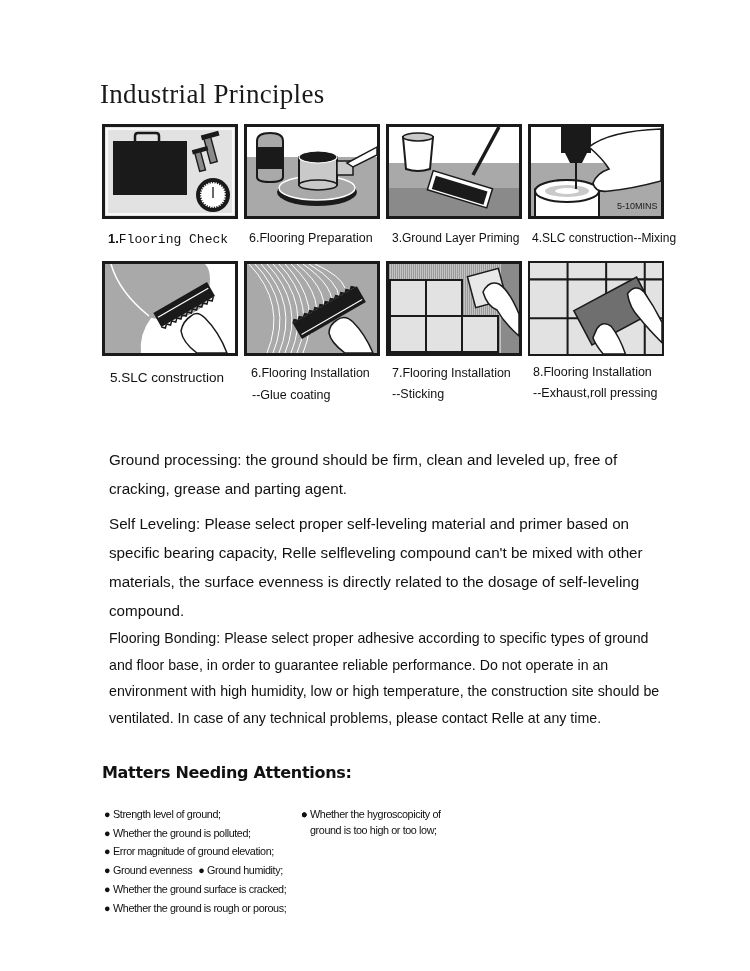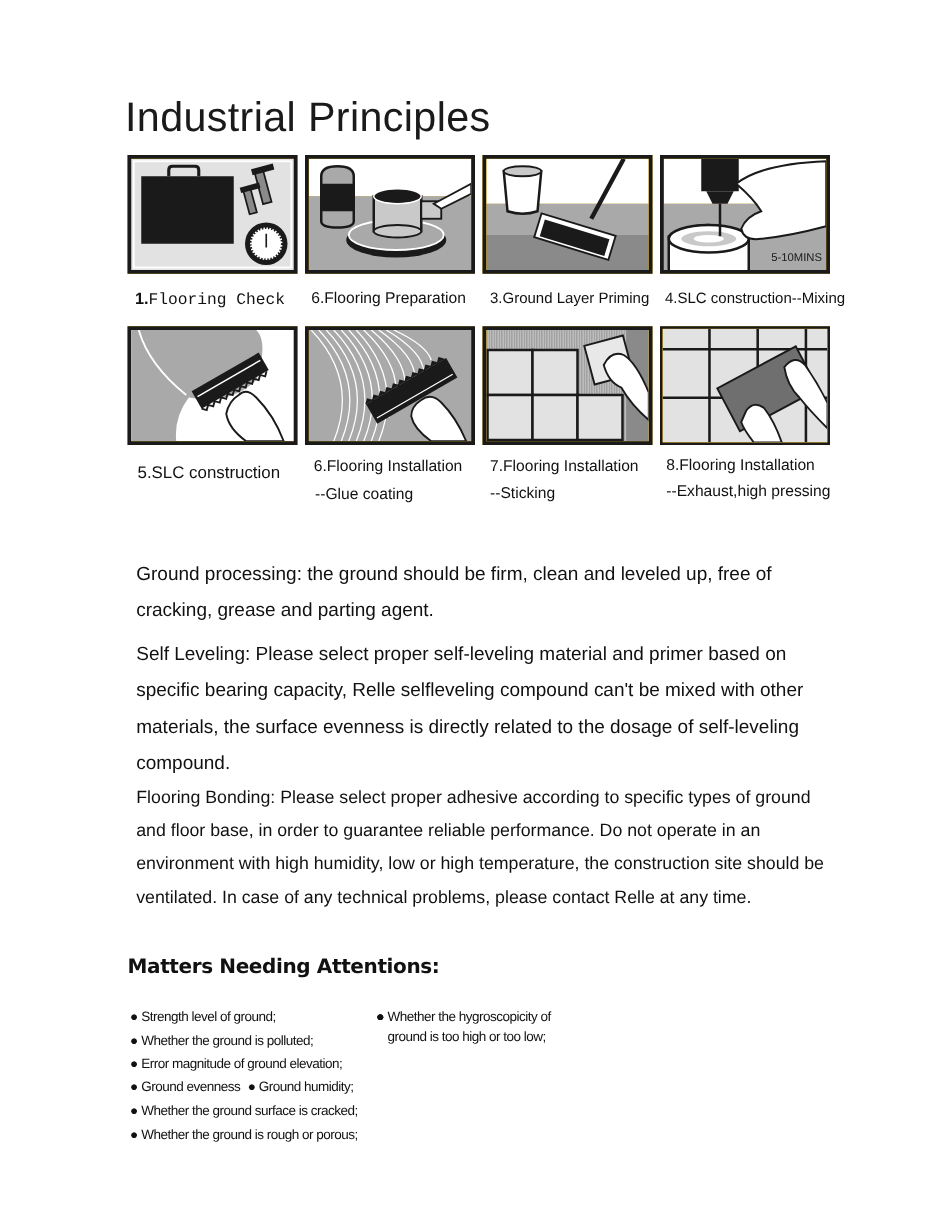--- a/index.html
+++ b/index.html
@@ -1,18 +1,18 @@
 <!DOCTYPE html>
 <html><head>
 <meta charset="utf-8">
 <style>
   html, body { margin: 0; padding: 0; background: #ffffff; }
   body { width: 750px; height: 971px; position: relative; overflow: hidden; font-family: "Liberation Sans", sans-serif; color: #111; }
-  .title { position: absolute; left: 100px; top: 74px; font-family: Liberation Sans, sans-serif; font-size: 33px; font-weight: normal; letter-spacing: 0.3px; color: #1a1a1a; margin: 0; line-height: 40px; }
-  .panel { position: absolute; width: 136px; height: 95px; border: 3px solid #1a1a1a; box-sizing: border-box; background: #eab308; overflow: hidden; }
+  .title { position: absolute; left: 100px; top: 74px; font-family: Liberation Serif, serif; font-size: 27px; font-weight: normal; letter-spacing: 0.3px; color: #1a1a1a; margin: 0; line-height: 40px; }
+  .panel { position: absolute; width: 136px; height: 95px; border: 3px solid #1a1a1a; box-sizing: border-box; background: #0f766e; overflow: hidden; }
   .panel svg { position: absolute; left: 0; top: 0; width: 100%; height: 100%; }
   .cap { position: absolute; font-size: 12.5px; color: #111; line-height: 21px; white-space: nowrap; }
   .cap.mono { font-family: "Liberation Mono", monospace; font-size: 13px; }
   .cap .num { font-family: "Liberation Sans", sans-serif; font-weight: bold; }
   .para { position: absolute; left: 106px; width: 560px; font-size: 15.2px; line-height: 29px; color: #111; margin: 3px; }
   .para.p3 { font-size: 14.2px; line-height: 26.5px; }
   .subhead { position: absolute; left: 102px; top: 763px; font-size: 16px; color: #111; margin: 0; font-family: "DejaVu Sans", sans-serif; letter-spacing: -0.3px; }
   ul.att { position: absolute; margin: 0; padding: 0; list-style: none; font-size: 10.8px; color: #111; letter-spacing: -0.4px; }
   ul.att li { line-height: 18.7px; position: relative; padding-left: 9px; white-space: nowrap; }
   ul.att li .bul { position: absolute; left: 0; top: 0; }
@@ -202,21 +202,21 @@
     </g>
   </svg>
 </div>
 
 <div class="cap" style="left:110px; top:367px; font-size:13.5px;">5.SLC construction</div>
 <div class="cap" style="left:251px; top:363px;">6.Flooring Installation</div>
 <div class="cap" style="left:252px; top:385px;">--Glue coating</div>
 <div class="cap" style="left:392px; top:363px;">7.Flooring Installation</div>
 <div class="cap" style="left:392px; top:384px;text-align:right;">--Sticking</div>
 <div class="cap" style="left:533px; top:362px;">8.Flooring Installation</div>
-<div class="cap" style="left:533px; top:383px;">--Exhaust,high pressing</div>
+<div class="cap" style="left:533px; top:383px;">--Exhaust,roll pressing</div>
 
 <p class="para" style="top:442px;">Ground processing: the ground should be firm, clean and leveled up, free of cracking, grease and parting agent.</p>
 <p class="para" style="top:506px;">Self Leveling: Please select proper self-leveling material and primer based on specific bearing capacity, Relle selfleveling compound can't be mixed with other materials, the surface evenness is directly related to the dosage of self-leveling compound.</p>
 <p class="para p3" style="top:622px; width:556px;">Flooring Bonding: Please select proper adhesive according to specific types of ground and floor base, in order to guarantee reliable performance. Do not operate in an environment with high humidity, low or high temperature, the construction site should be ventilated. In case of any technical problems, please contact Relle at any time.</p>
 
 <h2 class="subhead">Matters Needing Attentions:</h2>
 
 <ul class="att left" style="left:104px; top:805px;">
   <li><span class="bul">●</span><span>Strength level of ground;</span></li>
   <li><span class="bul">●</span><span>Whether the ground is polluted;</span></li>

